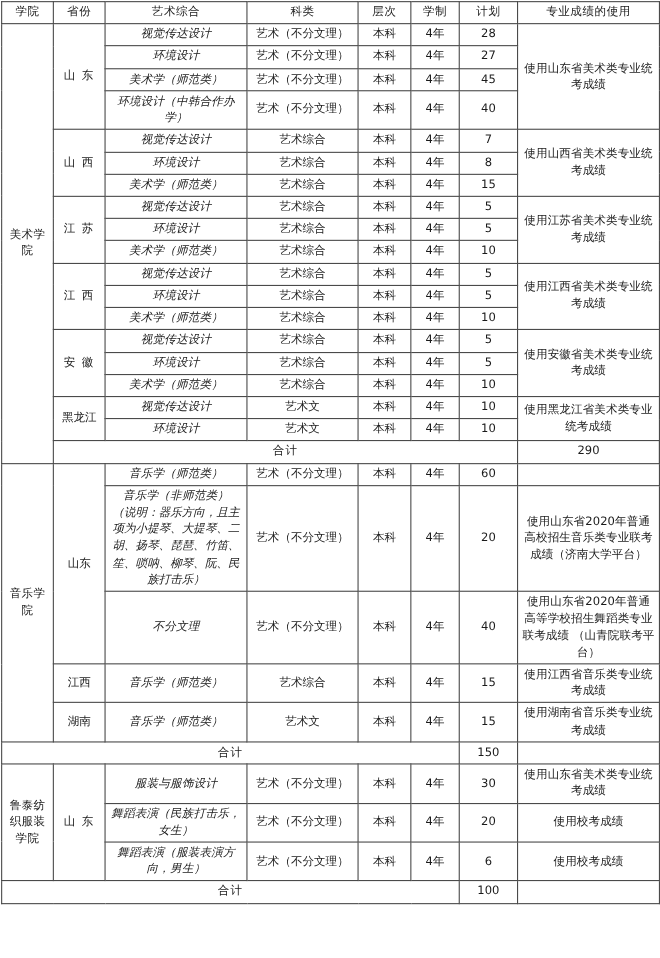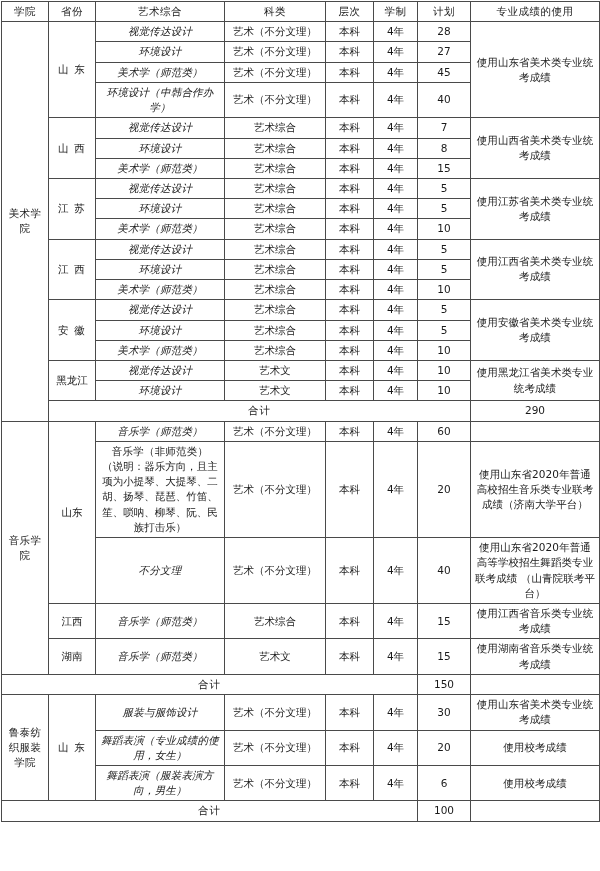--- a/index.html
+++ b/index.html
@@ -61,20 +61,21 @@
   }
   td.major-left {
     text-align: left;
     padding-left: 4px;
     line-height: 1.5;
   }
   td.major-desc {
     text-align: left;
     padding: 3px 5px 3px 5px;
     line-height: 1.55;
+    font-style: italic;
   }
   td.major-desc .desc-title {
     display: block;
     text-align: center;
     letter-spacing: 0.2px;
   }
   td.usage-cell {
     line-height: 1.5;
     padding: 2px 4px;
     letter-spacing: 0.1px;
@@ -323,21 +324,21 @@
       <td class="college-cell" rowspan="3">鲁泰纺织服装学院</td>
       <td class="province-cell" rowspan="3">山 东</td>
       <td class="major-cell">服装与服饰设计</td>
       <td>艺术（不分文理）</td>
       <td>本科</td>
       <td>4年</td>
       <td class="plan-cell">30</td>
       <td class="usage-cell">使用山东省美术类专业统考成绩</td>
     </tr>
     <tr>
-      <td class="major-cell major-left">舞蹈表演（专业成绩的使用，女生）</td>
+      <td class="major-cell major-left">舞蹈表演（民族打击乐，女生）</td>
       <td>艺术（不分文理）</td>
       <td>本科</td>
       <td>4年</td>
       <td class="plan-cell">20</td>
       <td class="usage-cell">使用校考成绩</td>
     </tr>
     <tr>
       <td class="major-cell major-left">舞蹈表演（服装表演方向，男生）</td>
       <td>艺术（不分文理）</td>
       <td>本科</td>

